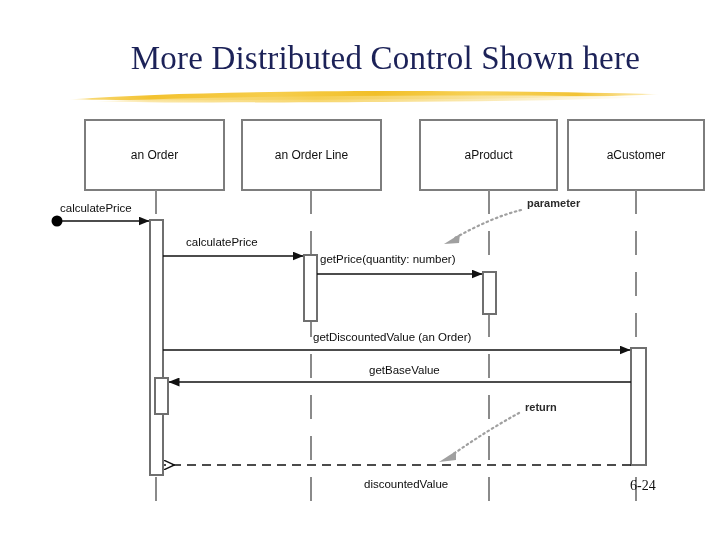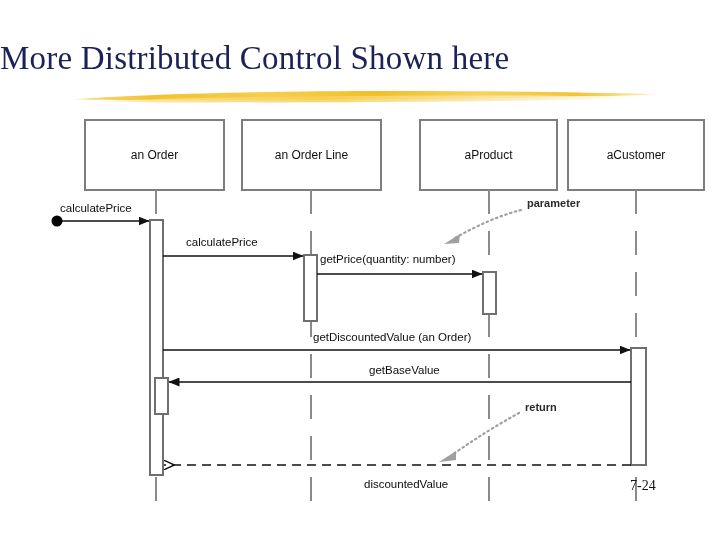--- a/index.html
+++ b/index.html
@@ -19,21 +19,21 @@
     inset: 0;
     width: 720px;
     height: 540px;
     background: #ffffff;
   }
   #title-block {
     position: absolute;
     left: 0;
     top: 38px;
     width: 640px;
-    text-align: left;
+    text-align: right;
   }
   #slide-title {
     font-family: "Liberation Serif", serif;
     font-size: 33px;
     line-height: 40px;
     color: #1c2258;
     letter-spacing: 0.2px;
     white-space: nowrap;
   }
   #title-underline {
@@ -202,15 +202,15 @@
 
       <g>
         <path d="M 519 413 Q 486 431 452 455" fill="none" stroke="#a0a0a0" stroke-width="2.2" stroke-dasharray="1.5 3.5" stroke-linecap="round"></path>
         <path d="M 439 462 L 456 451 L 456 460 Z" fill="#a0a0a0"></path>
         <text class="dg-text-ann" x="525" y="411" text-anchor="start">return</text>
       </g>
 
     </g>
   </svg>
 
-  <div id="page-number">7-24</div>
+  <div id="page-number">6-24</div>
 
 </div>
 
 </body></html>

